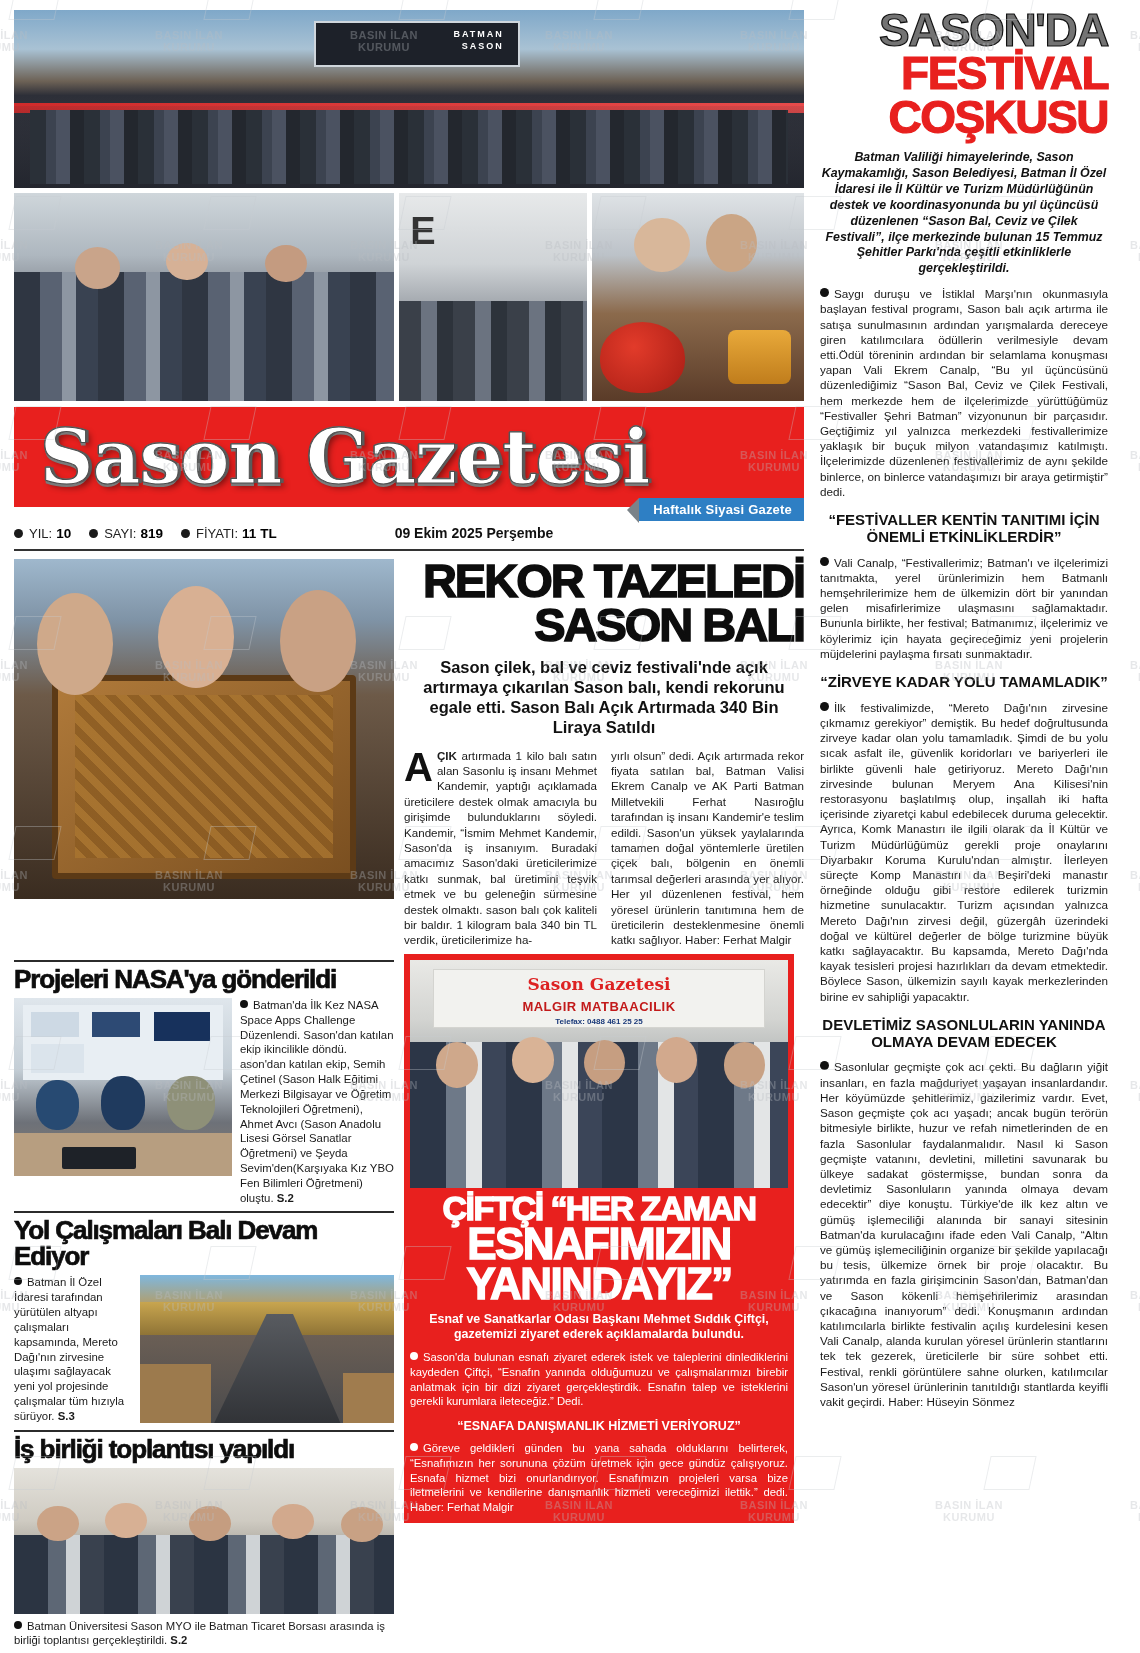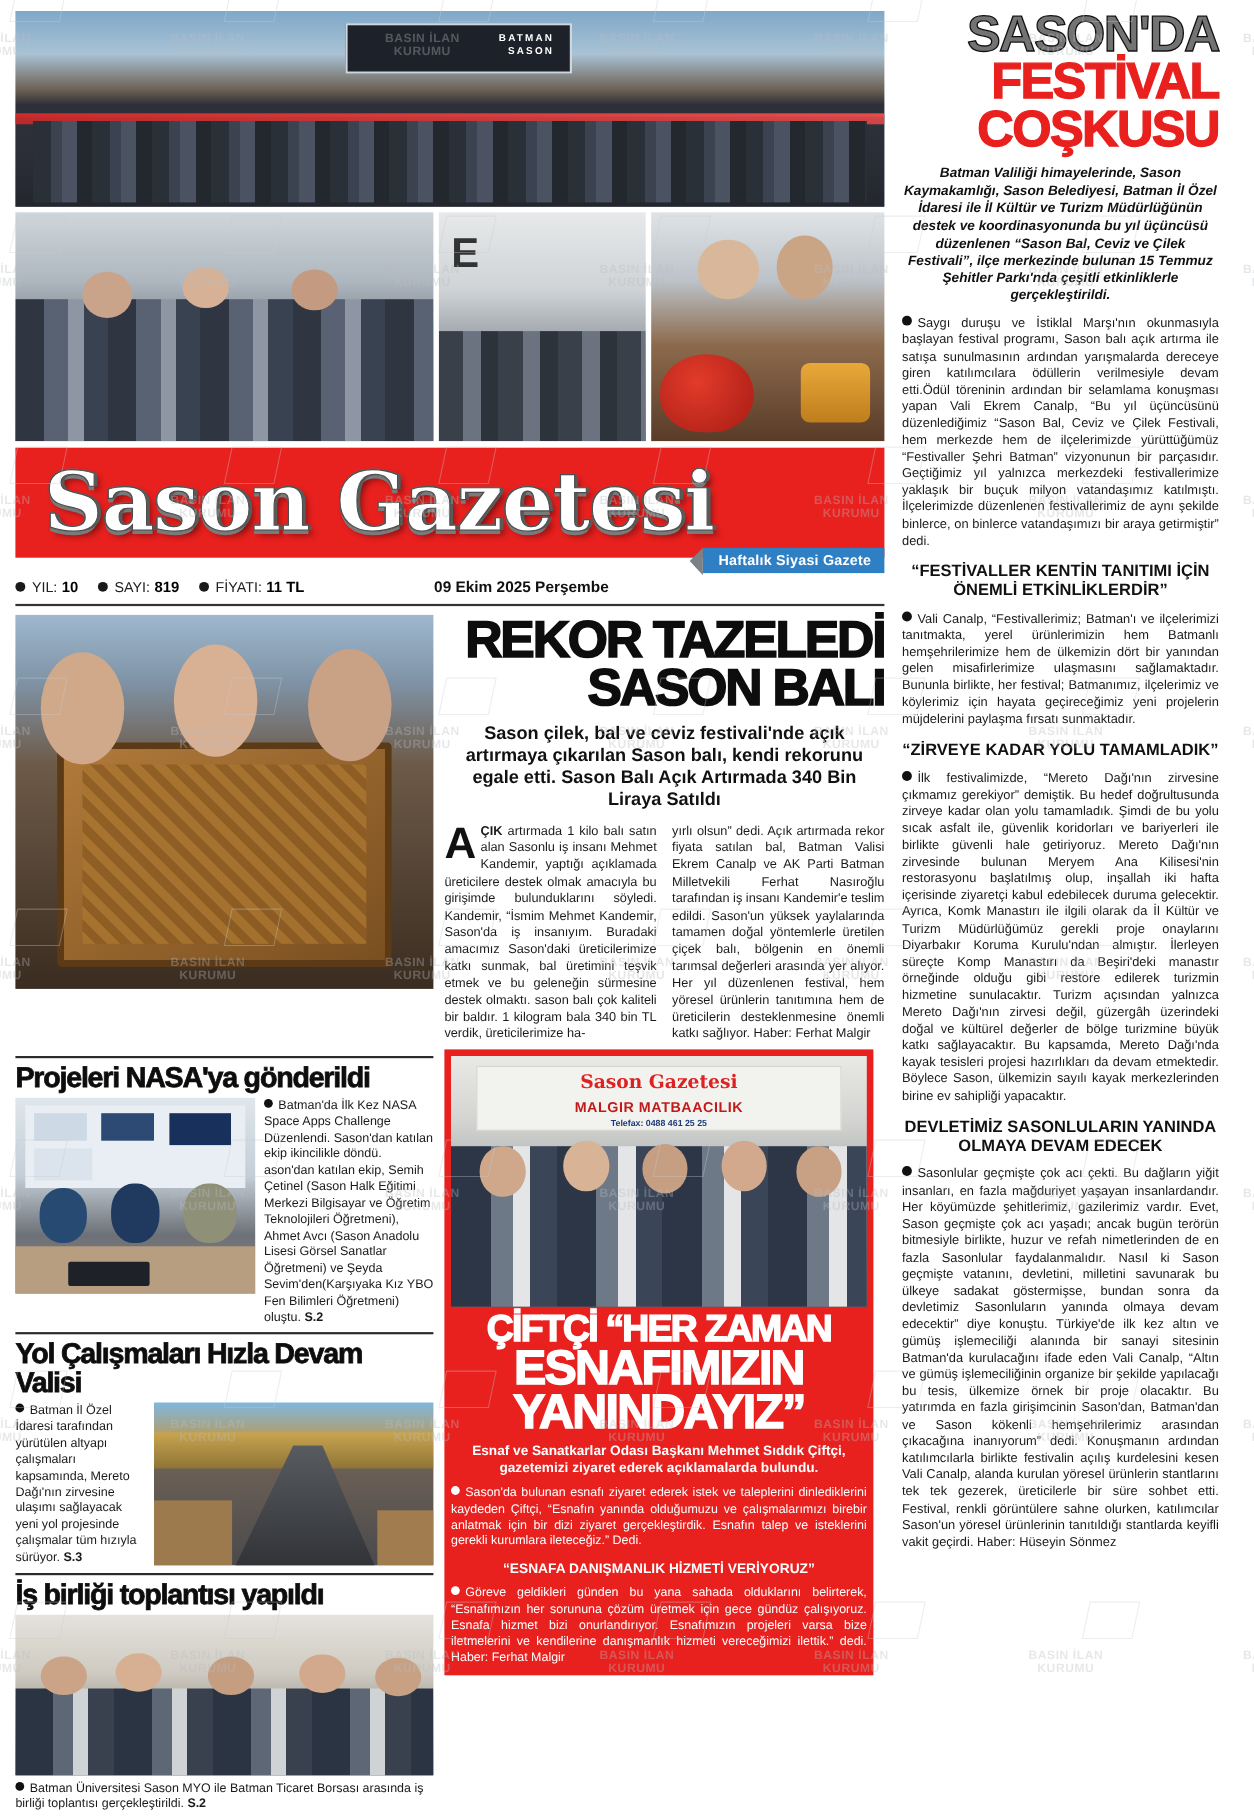--- a/index.html
+++ b/index.html
@@ -286,21 +286,21 @@
               <div style="position:absolute;left:0;bottom:0;width:100%;height:24%;background:#b79e80;"></div>
               <div style="position:absolute;left:22%;bottom:4%;width:34%;height:12%;background:#1e2228;border-radius:2px;"></div>
             </div>
             <div class="sec-txt">
               <span class="bdot"></span><span>Batman'da İlk Kez NASA Space Apps Challenge Düzenlendi. Sason'dan katılan ekip ikincilikle döndü. ason'dan katılan ekip, Semih Çetinel (Sason Halk Eğitimi Merkezi Bilgisayar ve Öğretim Teknolojileri Öğretmeni), Ahmet Avcı (Sason Anadolu Lisesi Görsel Sanatlar Öğretmeni) ve Şeyda Sevim'den(Karşıyaka Kız YBO Fen Bilimleri Öğretmeni) oluştu.</span>
               <span class="pg">S.2</span>
             </div>
           </div>
 
           <div class="rule"></div>
-          <div class="sec-head">Yol Çalışmaları Hızla Devam Valisi</div>
+          <div class="sec-head">Yol Çalışmaları Balı Devam Ediyor</div>
           <div class="sec-row">
             <div class="sec-txt" style="width:118px;flex:0 0 118px;">
               <span class="bdot"></span><span>Batman İl Özel İdaresi tarafından yürütülen altyapı çalışmaları kapsamında, Mereto Dağı'nın zirvesine ulaşımı sağlayacak yeni yol projesinde çalışmalar tüm hızıyla sürüyor.</span>
               <span class="pg">S.3</span>
             </div>
             <div class="photo" style="flex:1;height:148px;background:linear-gradient(to bottom,#7fb7de 0%,#b79b5f 22%,#6b5f55 40%,#4a4a4c 100%);">
               <div style="position:absolute;left:0;top:18%;width:100%;height:22%;background:linear-gradient(#c8a54f,#8f7436);"></div>
               <div style="position:absolute;left:28%;top:26%;width:52%;height:78%;background:linear-gradient(#585b60,#2f3135);clip-path:polygon(42% 0,62% 0,100% 100%,0 100%);"></div>
               <div style="position:absolute;left:0;bottom:0;width:28%;height:40%;background:#9c7a4d;"></div>
               <div style="position:absolute;right:0;bottom:0;width:20%;height:34%;background:#a07c4e;"></div>

